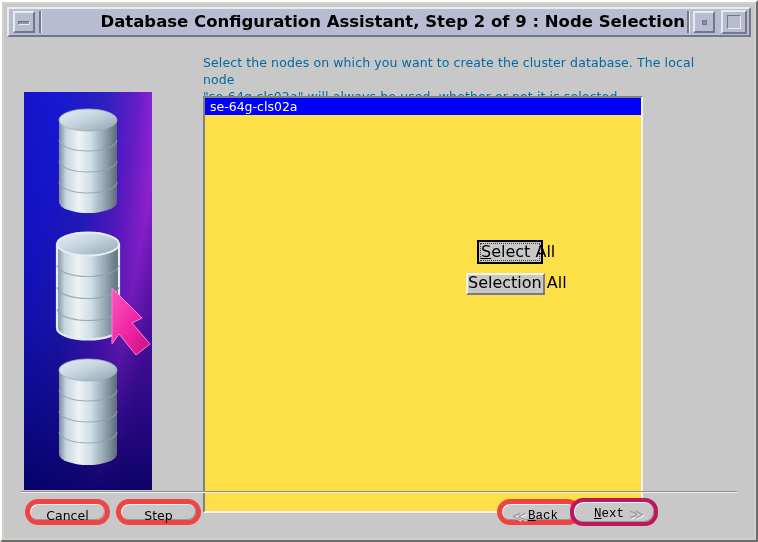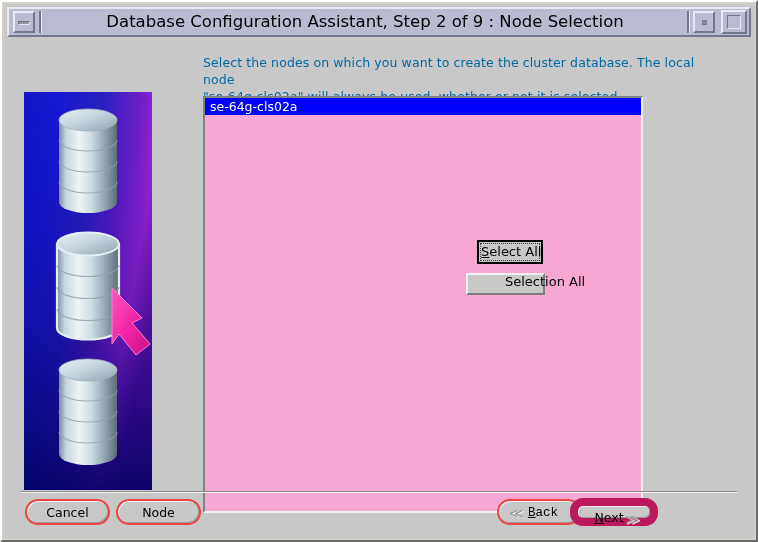--- a/index.html
+++ b/index.html
@@ -106,23 +106,23 @@
   }
   .sep-left  { left: 30px; }
   .sep-right { left: 678px; }
 
   .title-text {
     position: absolute;
     left: 36px; top: 0;
     width: 640px;
     height: 26px;
     line-height: 26px;
-    text-align: center;
+    text-align: right;
     font-size: 16.5px;
-    font-weight: normal;
+    font-weight: bold;
     color: #000000;
     white-space: nowrap;
     overflow: hidden;
   }
 
   
   .content {
     position: absolute;
     left: 3px; top: 36px;
     width: 744px;
@@ -152,21 +152,21 @@
     background: #0a0a7a;
   }
   .sidebar-art svg { display: block; }
 
   
   .listbox {
     position: absolute;
     left: 196px; top: 56px;
     width: 440px;
     height: 417px;
-    background: #f9a8d4;
+    background: #fde047;
     box-sizing: border-box;
     border-top: 2px solid #828282;
     border-left: 2px solid #828282;
     border-right: 2px solid #f2f2f2;
     border-bottom: 2px solid #f2f2f2;
     overflow: hidden;
   }
   .list-item {
     position: relative;
     height: 17px;
@@ -188,26 +188,25 @@
 
   
   .side-btn {
     position: absolute;
     background: #c8c8c8;
     box-sizing: border-box;
     border-top: 2px solid #f2f2f2;
     border-left: 2px solid #f2f2f2;
     border-right: 2px solid #7b7b7b;
     border-bottom: 2px solid #7b7b7b;
-    font-size: 13px;
+    font-size: 16px;
     color: #000000;
     text-align: center;
     white-space: nowrap;
     cursor: default;
-    padding-left: 37px;
   }
   .side-btn .lbl {
     display: block;
     line-height: 100%;
   }
   .btn-select-all {
     left: 470px; top: 200px;
     width: 66px; height: 24px;
     line-height: 20px;
   }
@@ -238,31 +237,32 @@
     border-top: 1px solid #8c8c8c;
     border-bottom: 1px solid #f2f2f2;
     box-sizing: border-box;
   }
 
   
   .pill {
     position: absolute;
     background: #c8c8c8;
     box-sizing: border-box;
-    border: 2px solid #ef4444;
+    border: 5px solid #ef4444;
     border-radius: 13px;
     font-size: 12.5px;
     color: #000000;
     text-align: center;
     white-space: nowrap;
     cursor: default;
     box-shadow: inset 1px 1px 0 #f0f0f0, inset -1px -1px 0 #9a9a9a;
   }
   .pill.dark {
-    border: 8px solid #be185d;
+    border: 4px solid #be185d;
+    font-family: Liberation Mono, monospace;
   }
   .pill-label {
     display: block;
     width: 100%;
   }
   .btn-cancel { left: 18px; top: 459px; width: 85px; height: 26px; line-height: 24px; }
   .btn-help   { left: 109px; top: 459px; width: 85px; height: 26px; line-height: 24px; }
   .btn-back   { left: 490px; top: 459px; width: 84px; height: 26px; line-height: 24px; }
   .btn-next   { left: 563px; top: 458px; width: 88px; height: 28px; line-height: 24px; }
 
@@ -393,21 +393,21 @@
         <span class="lbl">Selection All</span>
       </div>
 
       <div class="bottom-rule"></div>
 
       <div class="pill btn-cancel">
         <span class="pill-label">Cancel</span>
       </div>
 
       <div class="pill btn-help">
-        <span class="pill-label">Node</span>
+        <span class="pill-label">Step</span>
       </div>
 
       <div class="pill btn-back">
         <span class="chev chev-back">≪</span>
         <span class="pill-text-back"><span class="mnemonic">B</span><span>ack</span></span>
       </div>
 
       <div class="pill dark btn-next">
         <span class="pill-text-next"><span class="mnemonic">N</span><span>ext</span></span>
         <span class="chev chev-next">≫</span>

